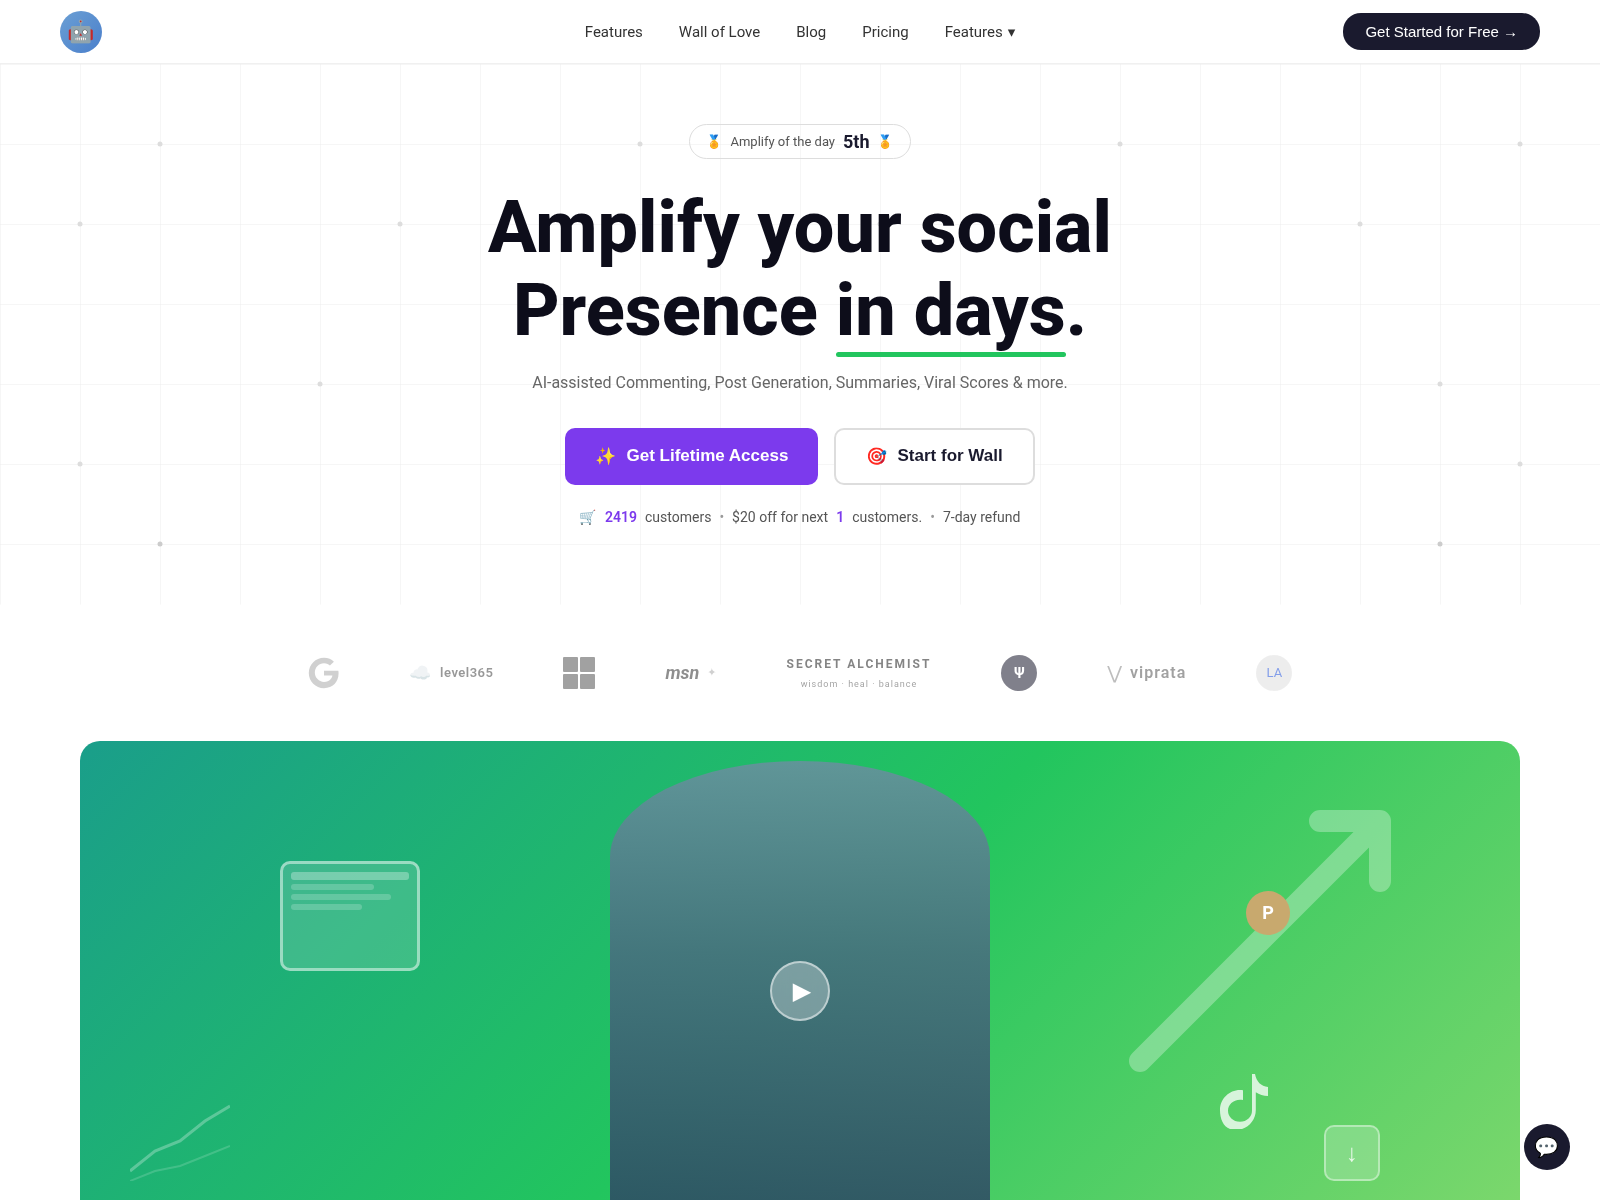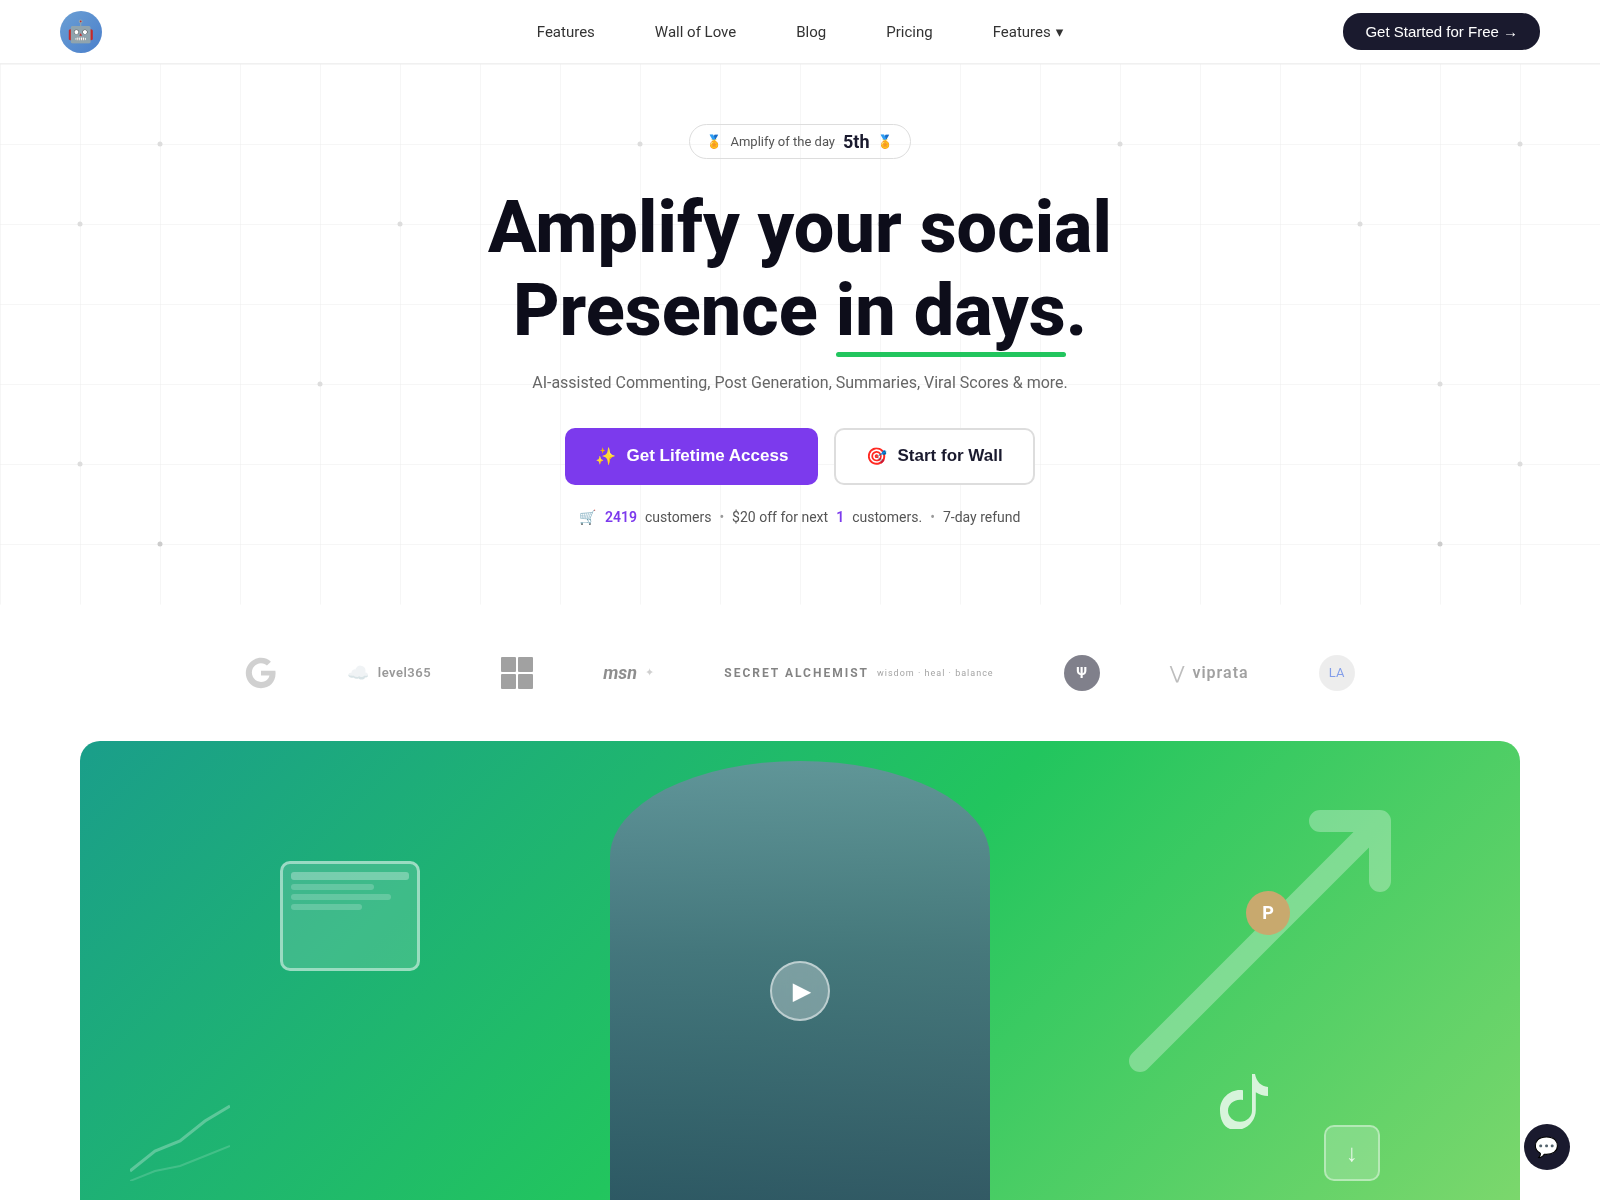--- a/index.html
+++ b/index.html
@@ -34,21 +34,21 @@
       height: 42px;
       border-radius: 50%;
       background: linear-gradient(135deg, #6b9fd4, #4a7fcb);
       display: flex;
       align-items: center;
       justify-content: center;
       font-size: 22px;
     }
     .nav-links {
       display: flex;
-      gap: 60px;
+      gap: 36px;
       position: absolute;
       left: 50%;
       transform: translateX(-50%);
     }
     .nav-link {
       font-size: 15px;
       color: #333;
       text-decoration: none;
       cursor: pointer;
       display: flex;
@@ -515,21 +515,21 @@
           <span></span>
           <span></span>
       </div>
     </div>
 
     <div class="logo-item">
       <span class="msn-logo">msn</span>
       <span style="font-size:11px; color:#aaa;">✦</span>
     </div>
 
-    <div class="logo-item" style="flex-direction: row; opacity: 0.6;">
+    <div class="logo-item" style="flex-direction: column; opacity: 0.6;">
       <span class="secret-alchemist">SECRET ALCHEMIST</span>
       <span class="secret-sub">wisdom · heal · balance</span>
     </div>
 
     <div class="logo-item">
       <div class="logo-circle">Ψ</div>
     </div>
 
     <div class="logo-item">
       <span class="chevron-v">⋁</span>

